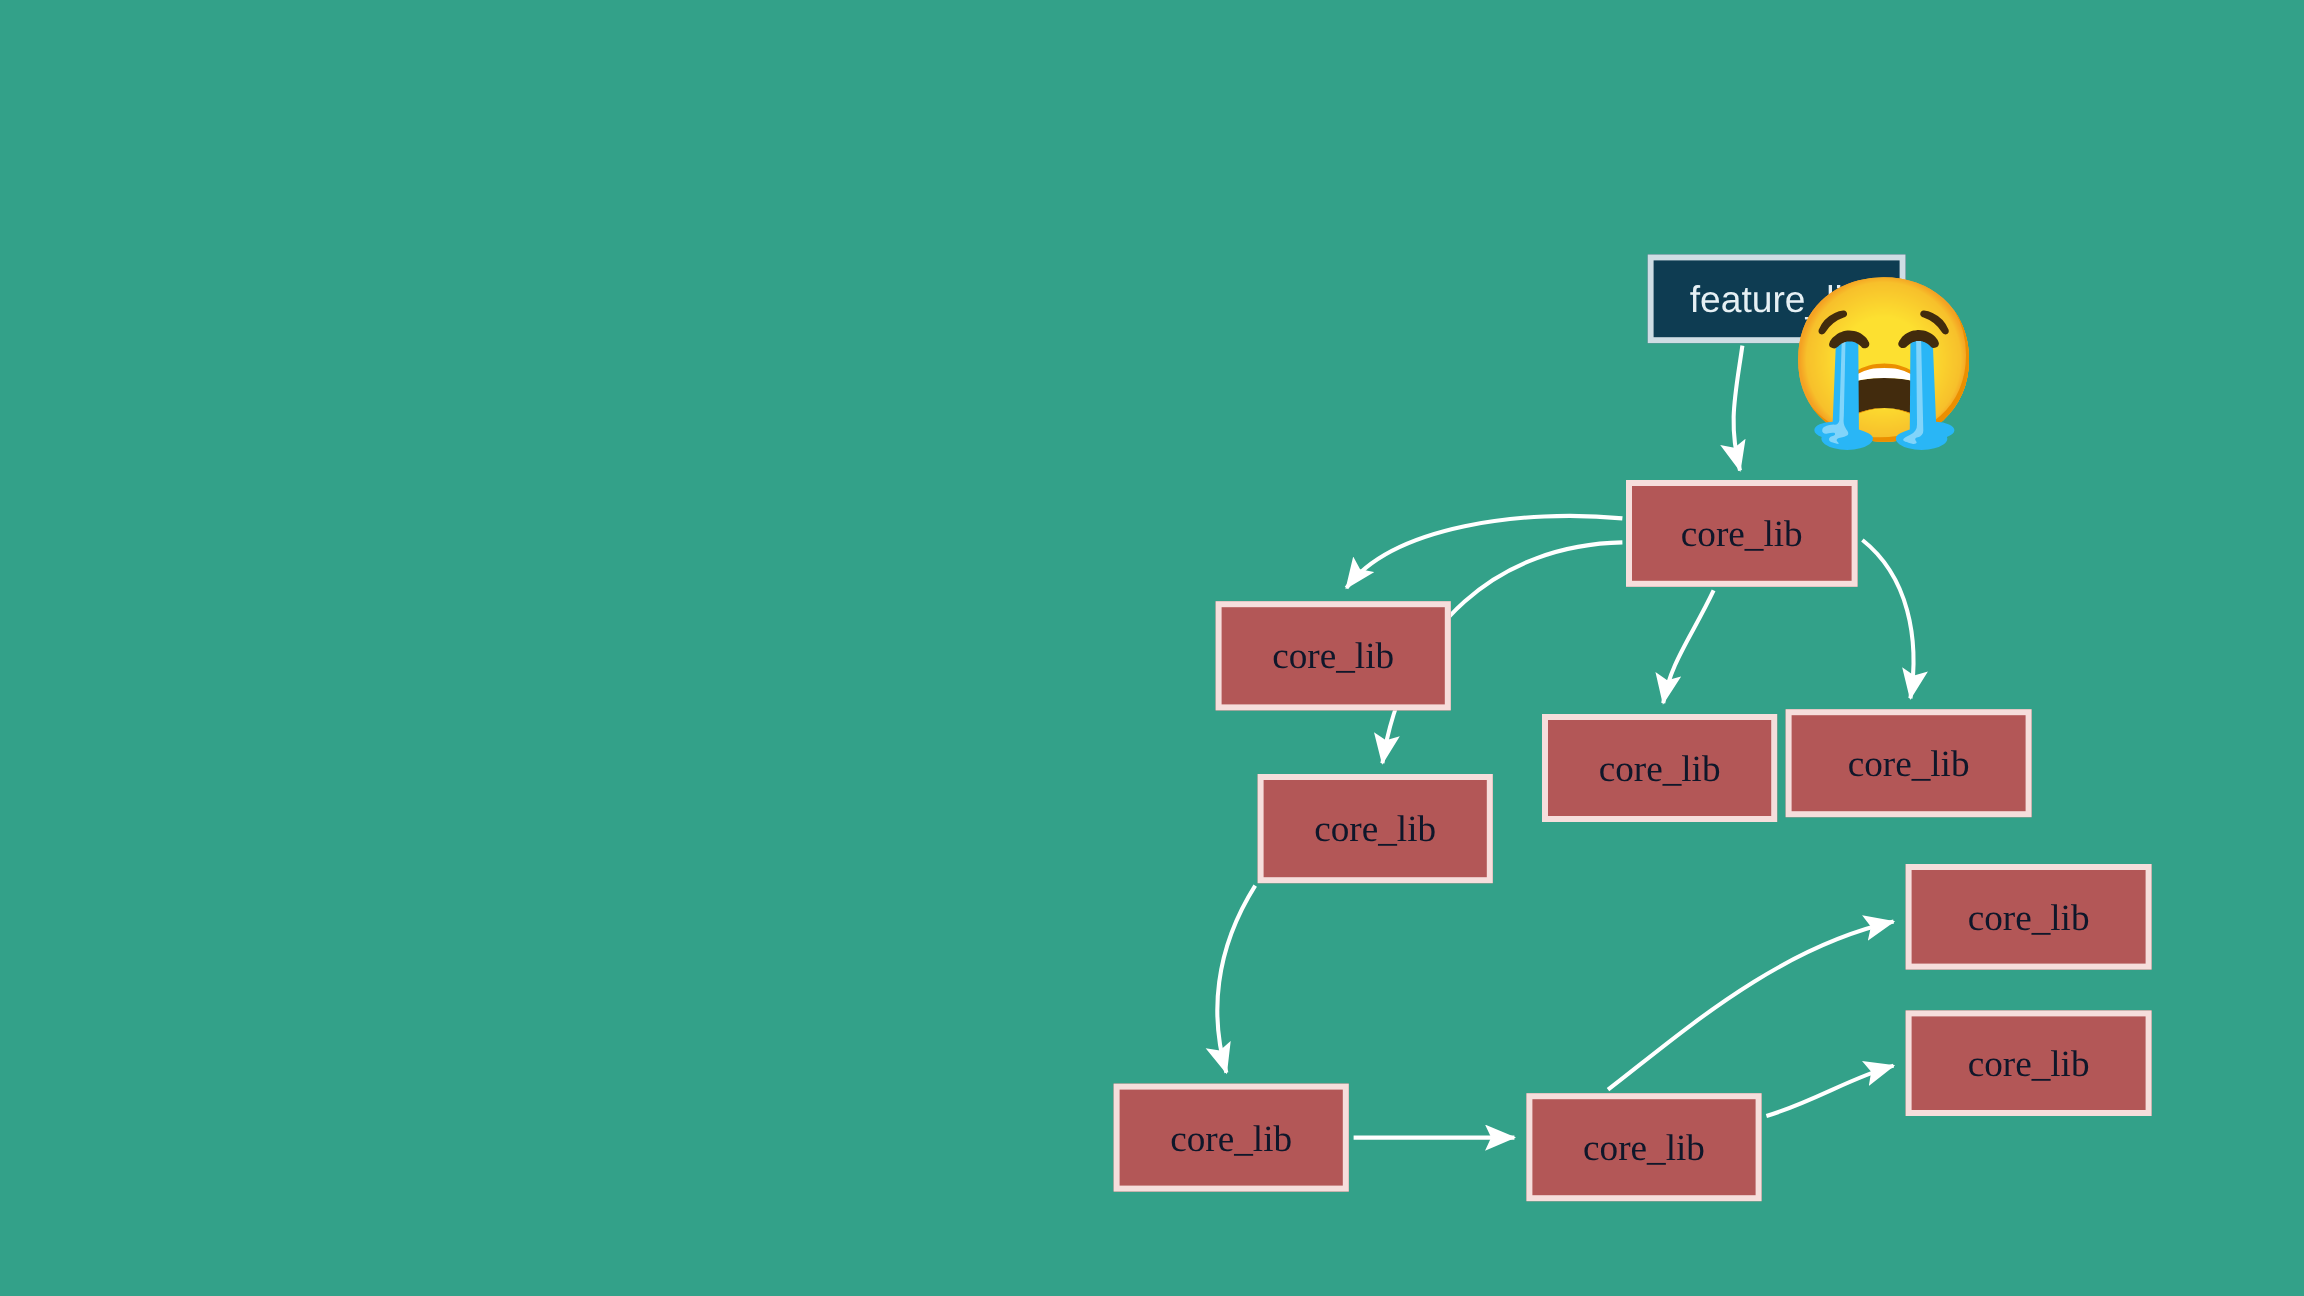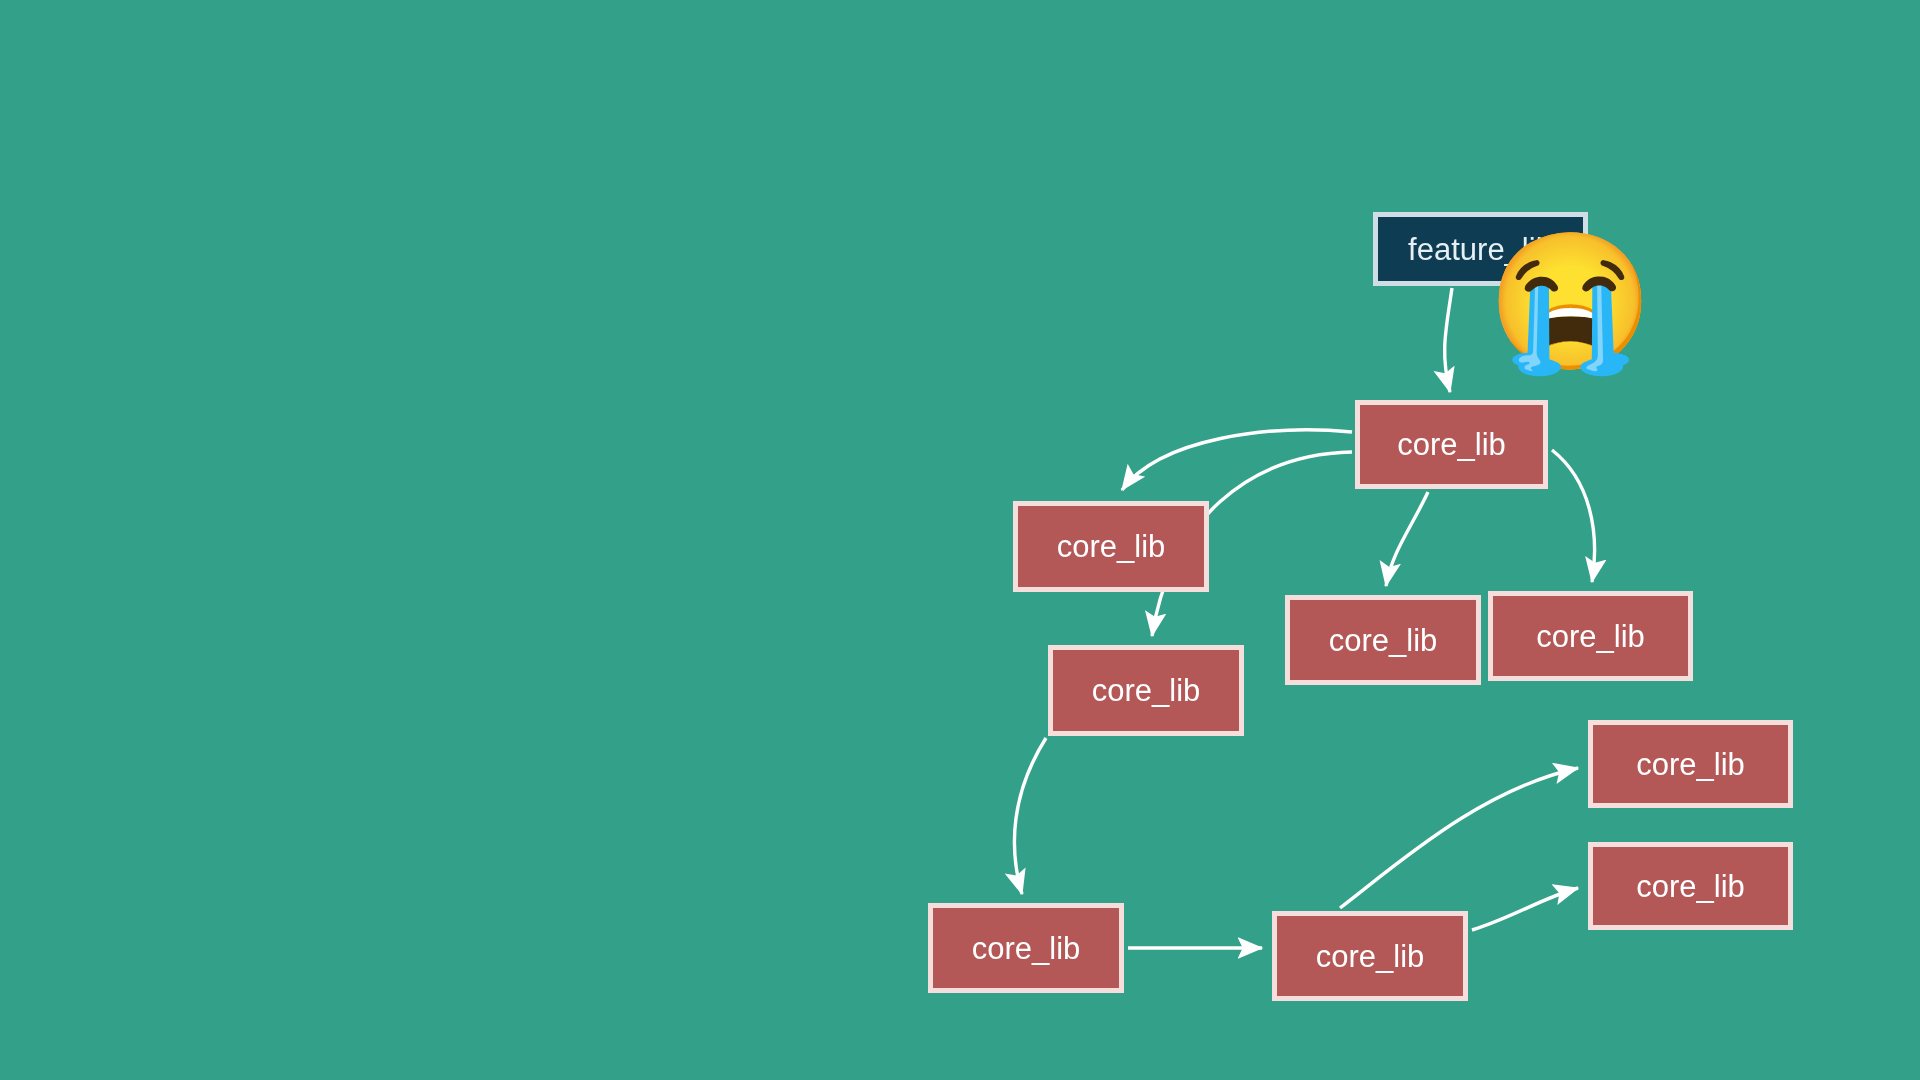--- a/index.html
+++ b/index.html
@@ -49,21 +49,22 @@
     justify-content: center;
     font-size: 31px;
     line-height: 1;
     white-space: nowrap;
     border-style: solid;
     border-width: 5px;
   }
   .node-core {
     background: #b35757;
     border-color: #f6dedc;
-    color: #ffffff;
+    color: #0f172a;
+    font-family: Liberation Serif, serif;
   }
   .node-feature {
     background: #0e3c52;
     border-color: #cfdde4;
     color: #e6f0f4;
   }
   #emoji-crying {
     position: absolute;
     left: 1487px;
     top: 228px;

